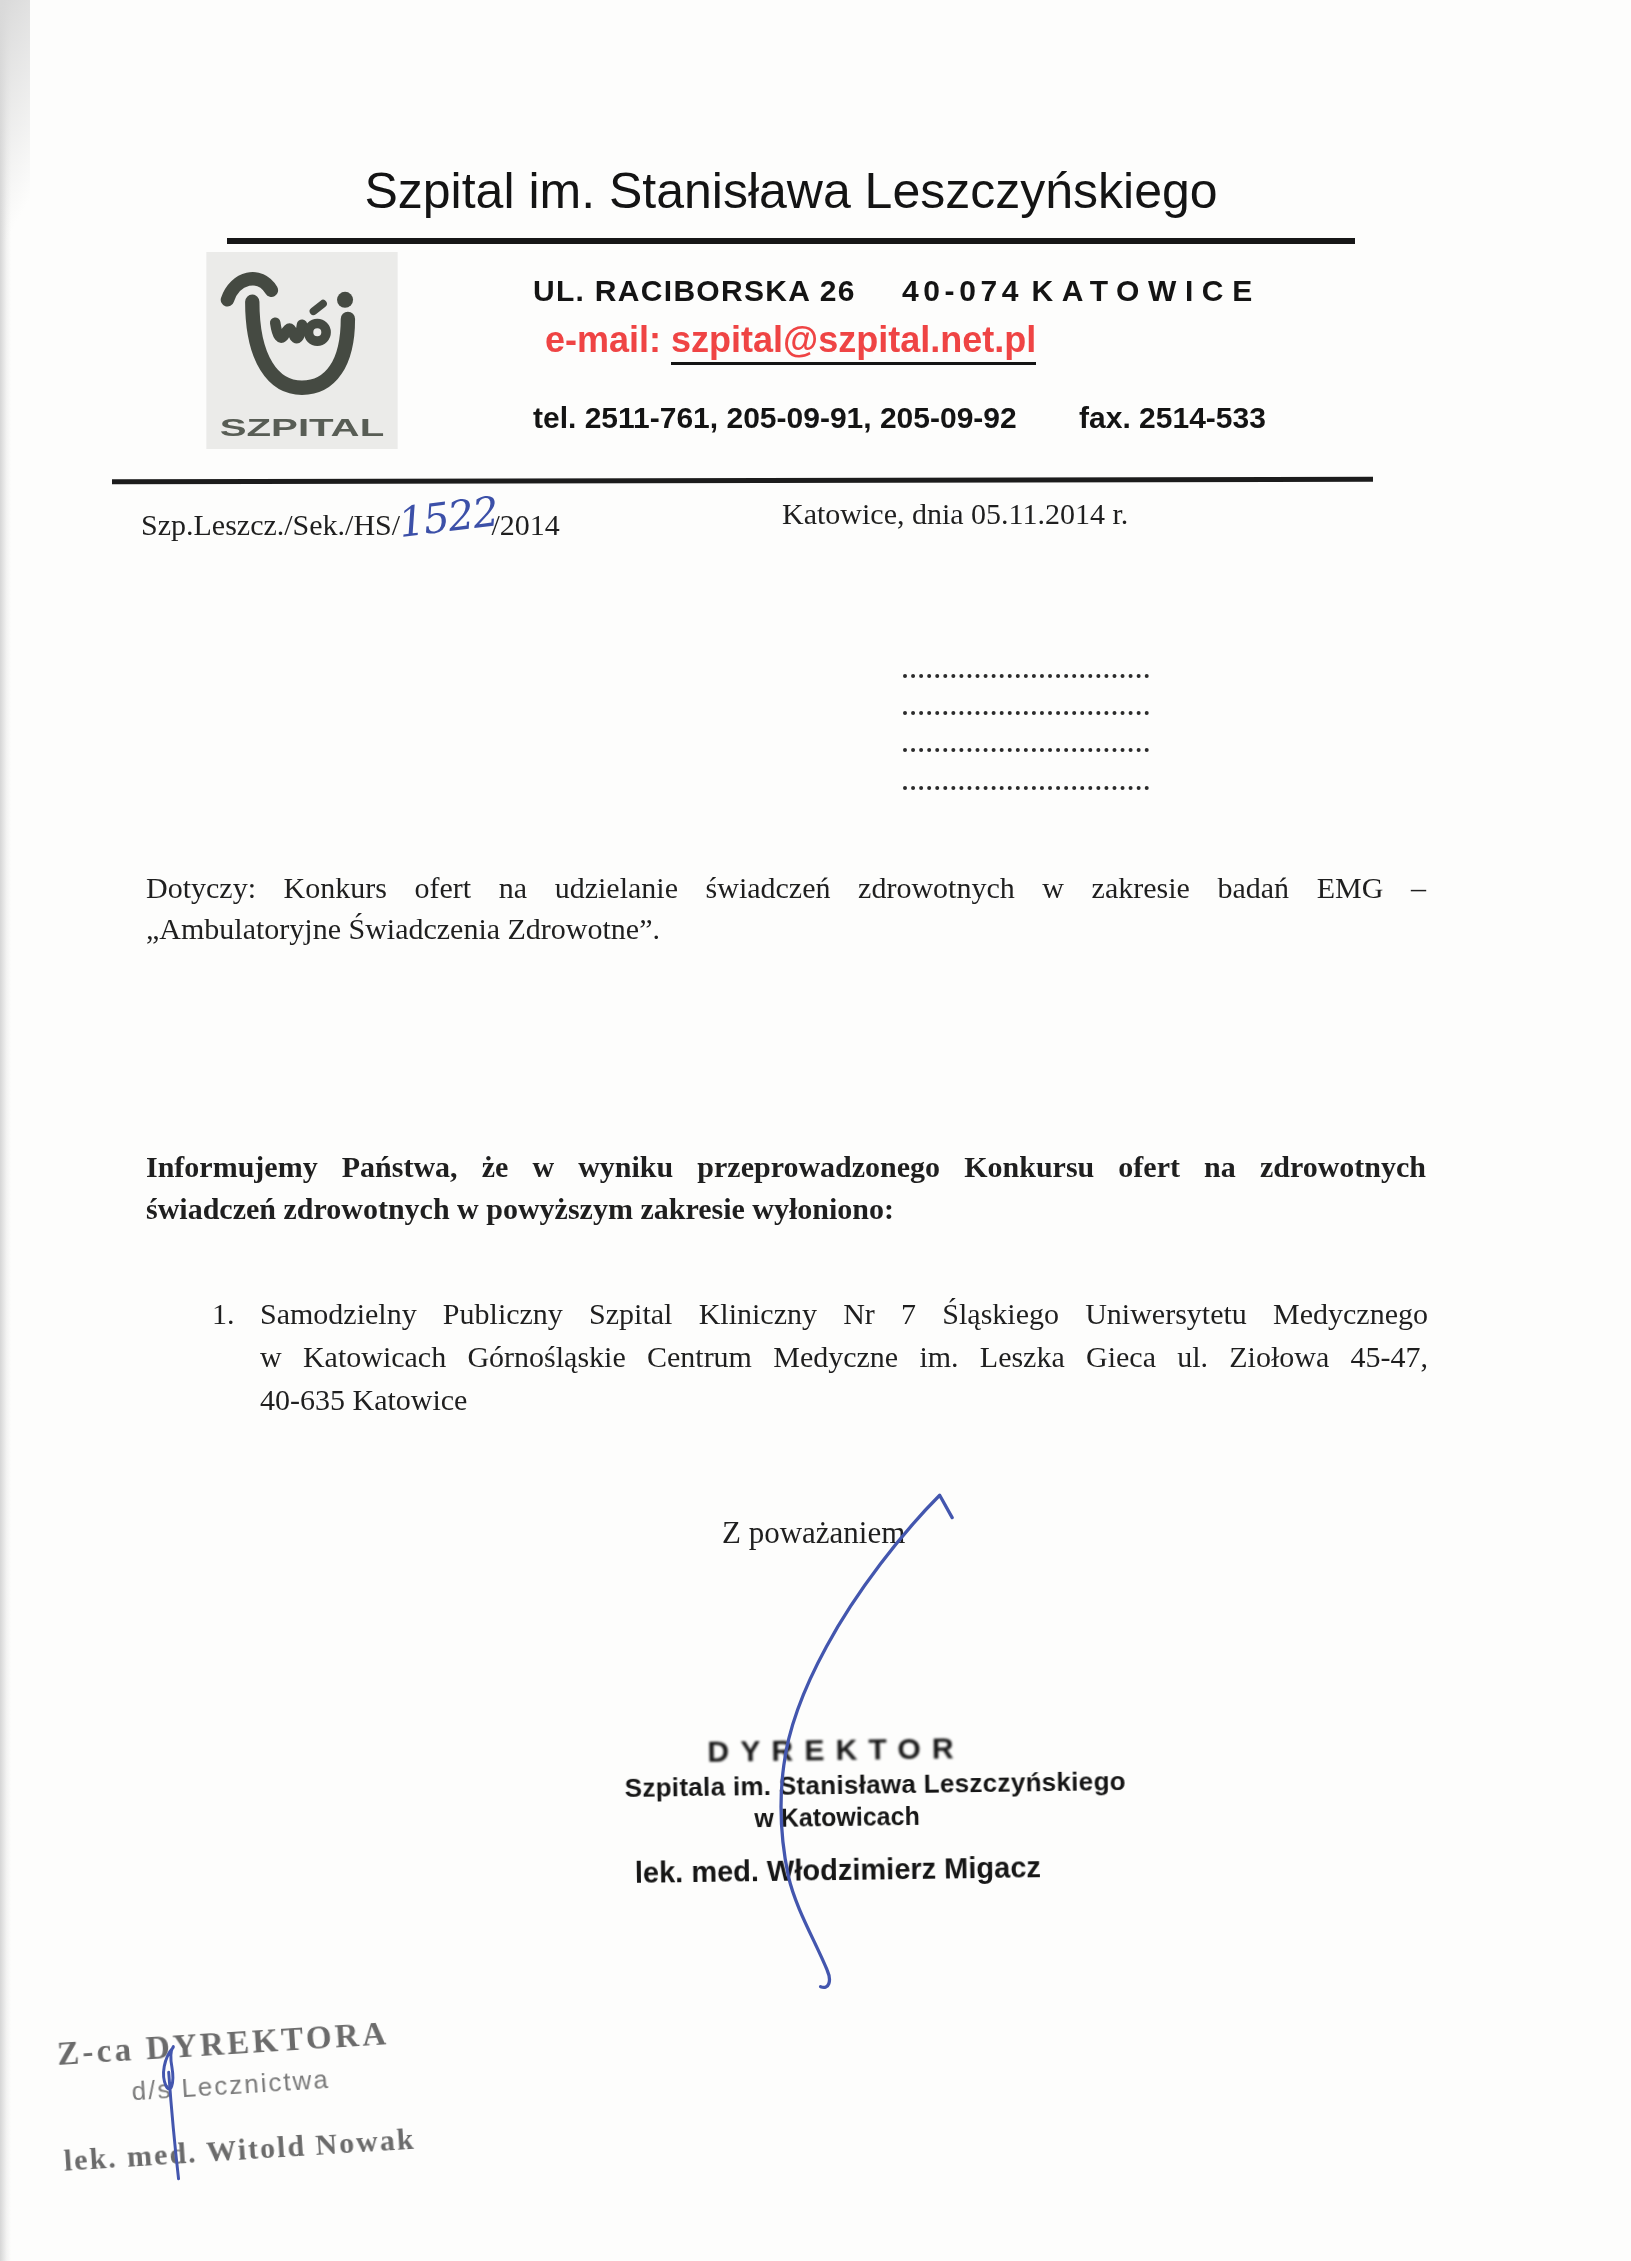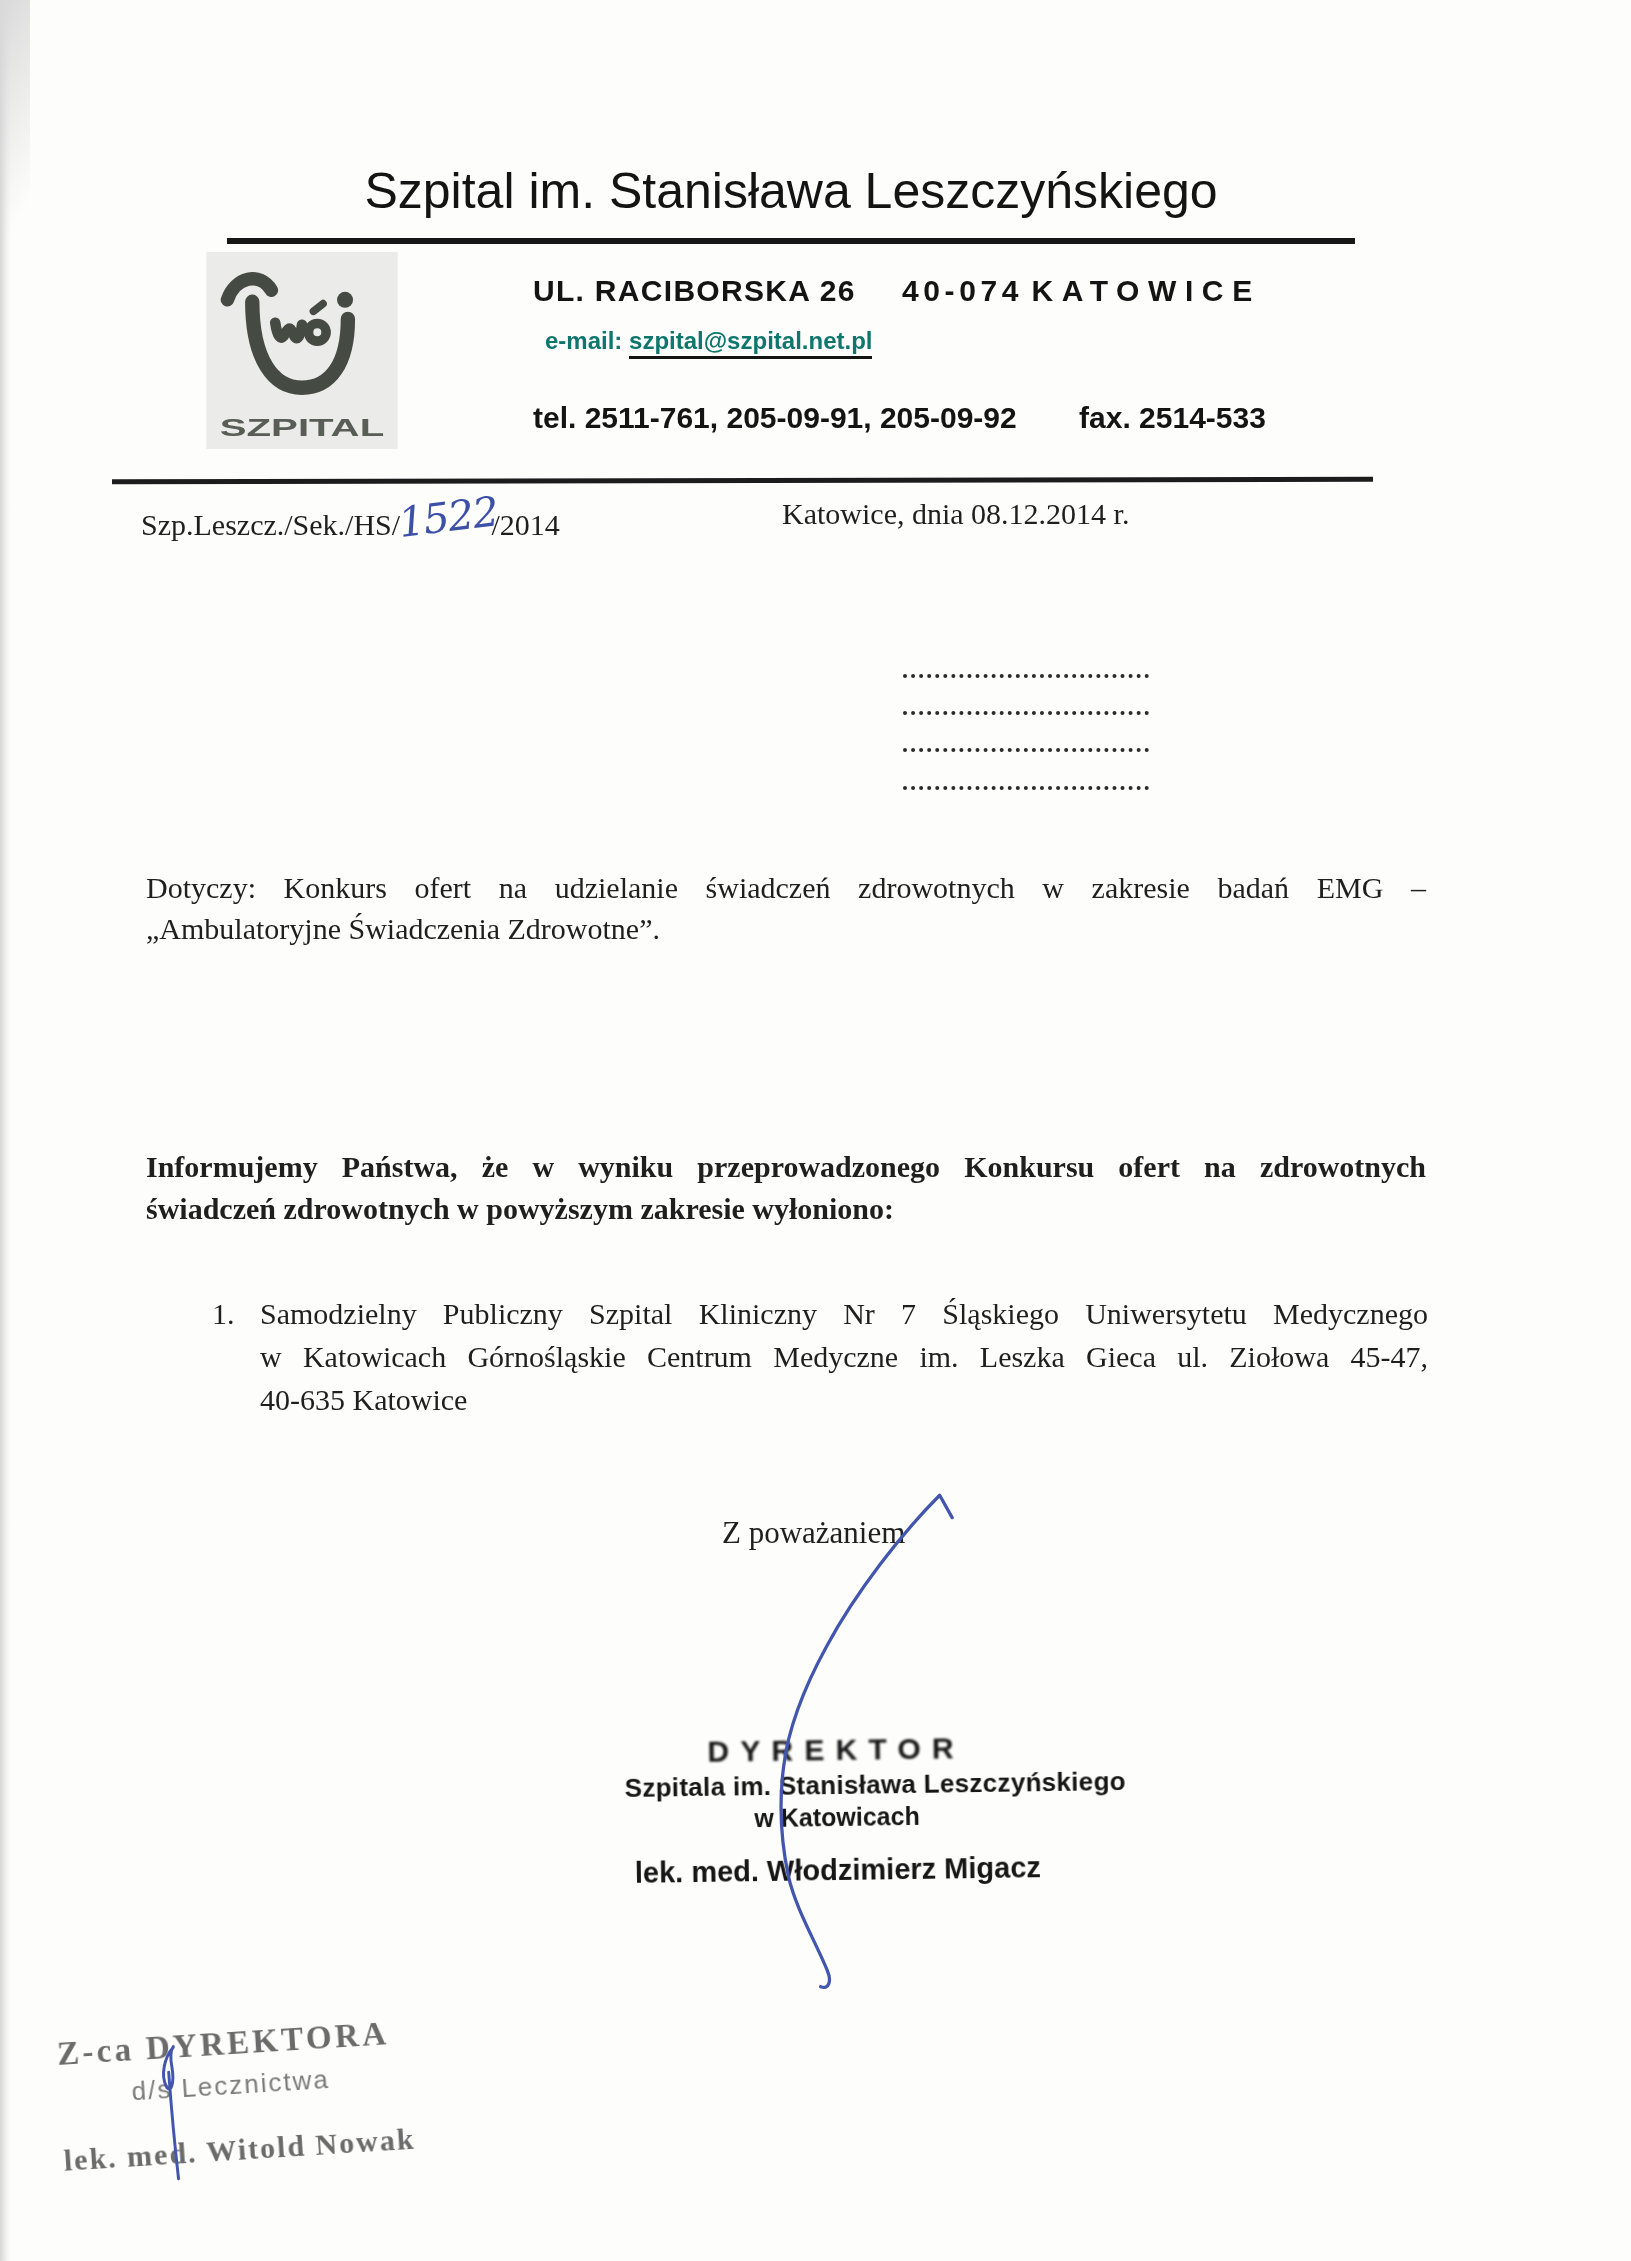--- a/index.html
+++ b/index.html
@@ -24,23 +24,23 @@
     background:#171717;}
   .logo{position:absolute; left:206px; top:252px; width:192px; height:197px;}
 
   .addr-line1{position:absolute; left:533px; top:274px;
     font-family:"Liberation Sans", sans-serif; font-weight:bold; font-size:30px;
     white-space:nowrap; color:#141414;}
   .addr-street{letter-spacing:1.3px;}
   .addr-postal{margin-left:38px; letter-spacing:4.6px;}
   .addr-city{letter-spacing:8.6px;}
 
-  .addr-email{position:absolute; left:545px; top:327px;
-    font-family:"Liberation Sans", sans-serif; font-weight:bold; font-size:24px;
-    white-space:nowrap; color:#0f766e;}
+  .addr-email{position:absolute; left:545px; top:319px;
+    font-family:"Liberation Sans", sans-serif; font-weight:bold; font-size:36px;
+    white-space:nowrap; color:#ef4444;}
   .email-underlined{border-bottom:3.3px solid #141414; padding-bottom:2px;}
 
   .addr-tel{position:absolute; left:533px; top:401px;
     font-family:"Liberation Sans", sans-serif; font-weight:bold; font-size:30px;
     white-space:nowrap; color:#141414;}
   .fax-part{margin-left:54px;}
 
   .header-rule{position:absolute; left:112px; top:478px; width:1261px; height:4.6px;
     background:#1c1c1c; transform:rotate(-0.12deg);}
 
@@ -144,21 +144,21 @@
   <div class="addr-tel">
     <span>tel. 2511-761, 205-09-91, 205-09-92</span>
     <span class="fax-part">fax. 2514-533</span>
   </div>
 
   <div class="header-rule"></div>
 
   <div class="ref-line">
     <span>Szp.Leszcz./Sek./HS/</span><span class="handwritten-number">1522</span><span>/2014</span>
   </div>
-  <div class="dateline">Katowice, dnia 08.12.2014 r.</div>
+  <div class="dateline">Katowice, dnia 05.11.2014 r.</div>
 
   <div class="dotted l1"></div>
   <div class="dotted l2"></div>
   <div class="dotted l3"></div>
   <div class="dotted l4"></div>
 
   <div class="subject">
     <div class="line-just">Dotyczy: Konkurs ofert na udzielanie świadczeń zdrowotnych w zakresie badań EMG –</div>
     <div>„Ambulatoryjne Świadczenia Zdrowotne”.</div>
   </div>

